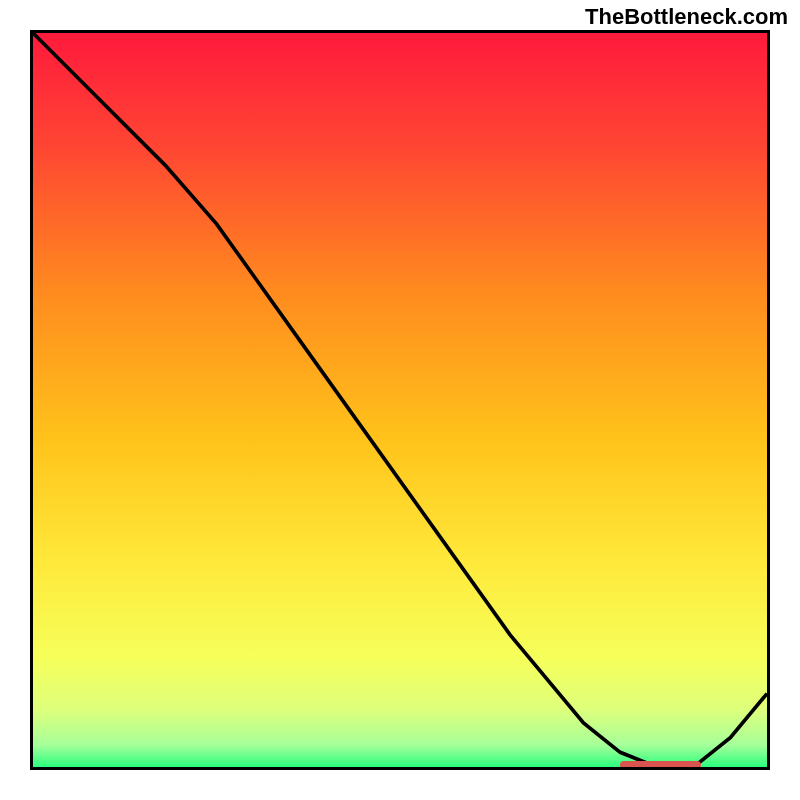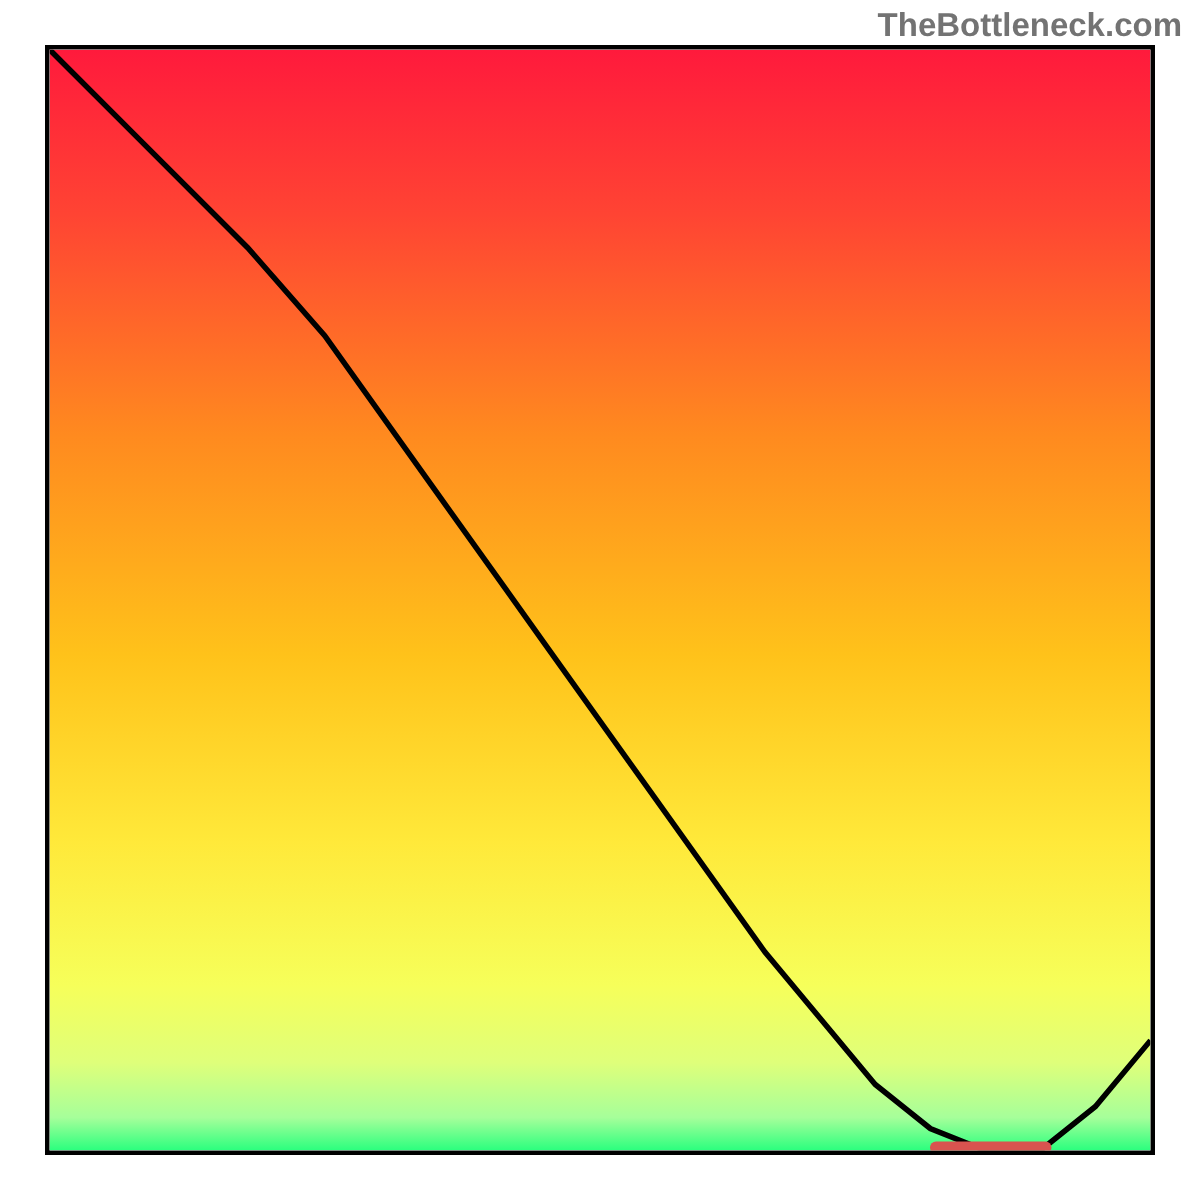--- a/index.html
+++ b/index.html
@@ -11,21 +11,21 @@
     font-family: Arial, Helvetica, sans-serif;
     position: relative;
     overflow: hidden;
   }
   .watermark {
     position: absolute;
     top: 4px;
     right: 12px;
     font-size: 22px;
     font-weight: 600;
-    color: #737373;
+    color: #000000;
     letter-spacing: 0;
     z-index: 3;
     user-select: none;
   }
   .plot-area {
     position: absolute;
     left: 30px;
     top: 30px;
     width: 740px;
     height: 740px;

